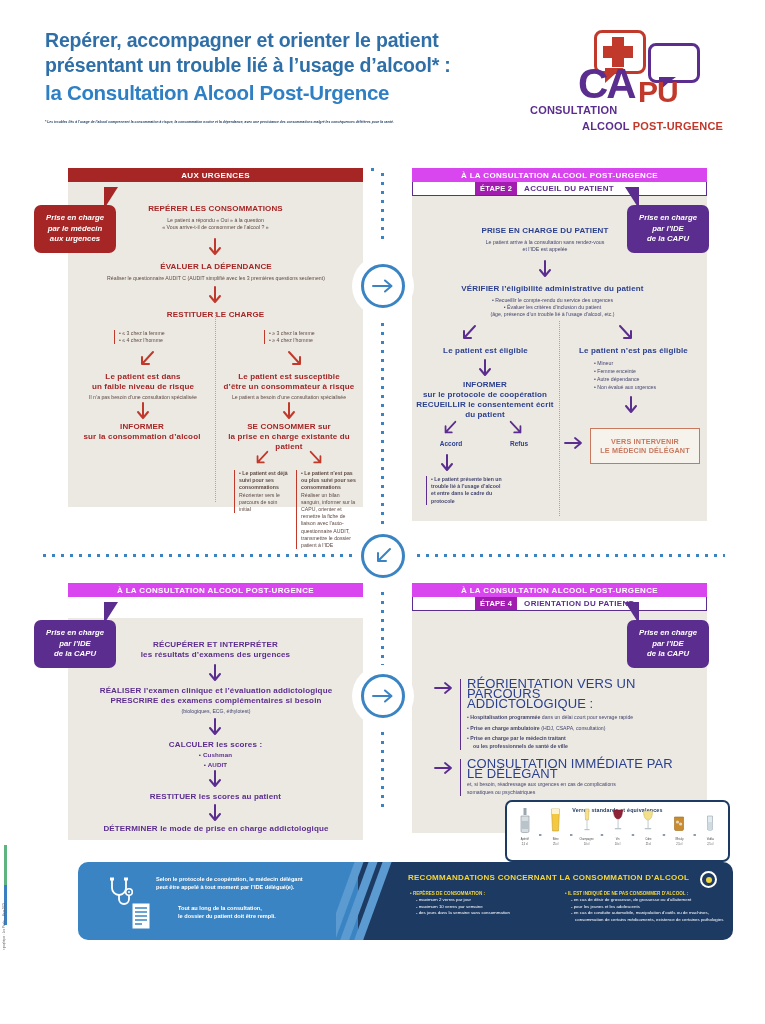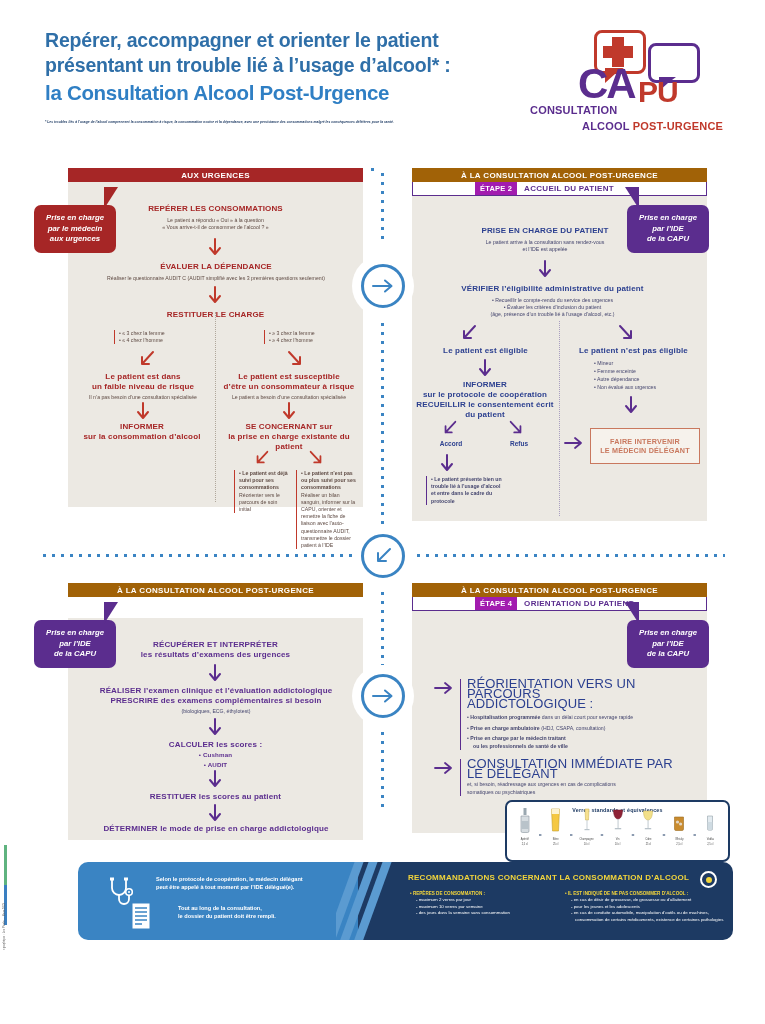--- a/index.html
+++ b/index.html
@@ -109,21 +109,21 @@
     background: #ece9e3; position: relative;
   }
 
   
   .red .panel-hdr-top { background: #a62626; }
   .red .panel-hdr-bot { border: 1.6px solid #a62626; border-top: 0; }
   .red .hdr-step { background: #c9785e; }
   .red .hdr-name { color: #a62626; }
   .red .panel-body { border-left:0; }
   
-  .pur .panel-hdr-top { background: #a16207; }
+  .pur .panel-hdr-top { background: #d946ef; }
   .pur .panel-hdr-bot { border: 1.6px solid #5b2d8e; border-top: 0; }
   .pur .hdr-step { background: #a21caf; }
   .pur .hdr-name { color: #5b2d8e; }
 
   
   .callout {
     position: absolute; border-radius: 7px; color: #fff;
     font-size: 7.8px; font-weight: bold; font-style: italic;
     text-align: center; line-height: 10.5px; padding: 8px 6px; z-index: 6;
   }
@@ -335,21 +335,21 @@
         <svg width="14" height="18" viewBox="0 0 14 18">
             <path d="M7 1 V15 M2 10 L7 16 L12 10" stroke="#c0392b" stroke-width="2" fill="none" stroke-linecap="round" stroke-linejoin="round"></path>
           </svg>
       </div>
 
       <div class="flow" style="left:4px; top:240px; width:140px;">
         <div class="ft-hd r">INFORMER</div>
         <div class="ft-hd r">sur la consommation d’alcool</div>
       </div>
       <div class="flow" style="left:150px; top:240px; width:142px;">
-        <div class="ft-hd r">SE CONCERNANT sur</div>
+        <div class="ft-hd r">SE CONSOMMER sur</div>
         <div class="ft-hd r">la prise en charge existante du patient</div>
       </div>
 
       <div class="arrow-dn" style="left:186px; top:268px;">
         <svg width="16" height="16" viewBox="0 0 18 18">
             <path d="M15 2 L4 14 M4 14 L4 7 M4 14 L11 14" stroke="#c0392b" stroke-width="2" fill="none" stroke-linecap="round" stroke-linejoin="round"></path>
           </svg>
       </div>
       <div class="arrow-dn" style="left:240px; top:268px;">
         <svg width="16" height="16" viewBox="0 0 18 18">
@@ -473,21 +473,21 @@
 
       <div class="arrow-dn" style="left:28px; top:258px;">
         <svg width="14" height="18" viewBox="0 0 14 18">
             <path d="M7 1 V15 M2 10 L7 16 L12 10" stroke="#5b2d8e" stroke-width="2" fill="none" stroke-linecap="round" stroke-linejoin="round"></path>
           </svg>
       </div>
       <div class="bullets p" style="position:absolute; left:14px; top:280px; width:80px; font-weight:bold;">• Le patient présente bien un trouble lié à l’usage d’alcool et entre dans le cadre du protocole</div>
 
       <div class="box-outline" style="left:178px; top:232px; width:110px; height:36px;">
         <div>
-          <div>FAIRE INTERVENIR</div>
+          <div>VERS INTERVENIR</div>
           <div>LE MÉDECIN DÉLÉGANT</div>
         </div>
       </div>
     </div>
   </div>
 
   <div class="callout pur-c" style="left:627px; top:205px; width:82px;">
     <div>Prise en charge</div>
     <div>par l’IDE</div>
     <div>de la CAPU</div>

